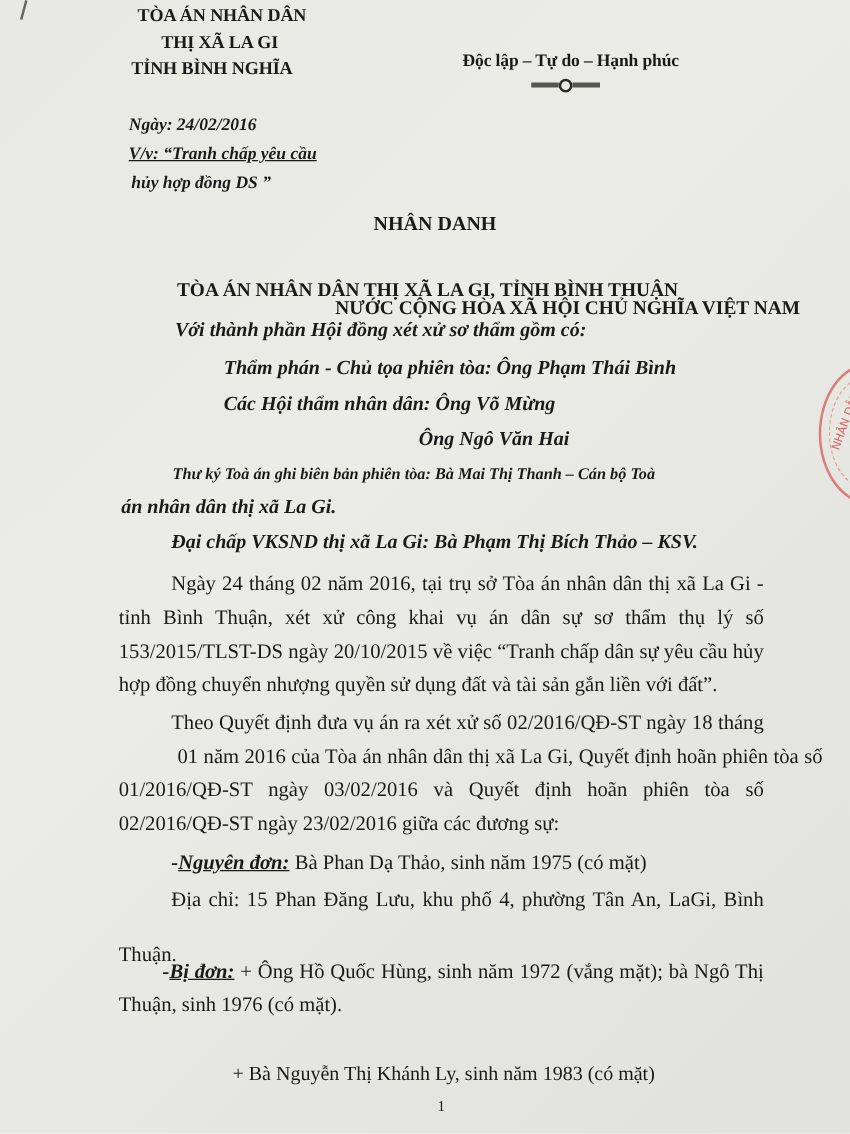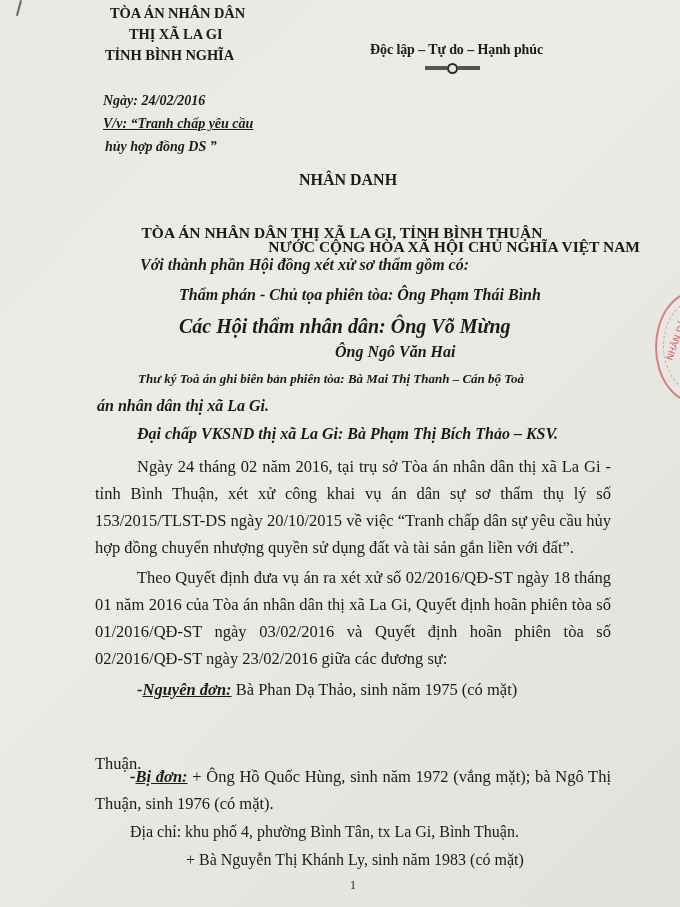--- a/index.html
+++ b/index.html
@@ -131,46 +131,46 @@
     <div class="circ"></div>
     <div class="bar r"></div>
   </div>
 
   <div class="abs title" style="left:0; width:680px; top:171px; text-align:center; padding-left:16px; box-sizing:border-box;">NHÂN DANH</div>
   <div class="abs title" style="left:0; width:640px; top:198px; text-align:right; font-size:15.5px; padding-left:14px; box-sizing:border-box;margin-top:40px;">NƯỚC CỘNG HÒA XÃ HỘI CHỦ NGHĨA VIỆT NAM</div>
   <div class="abs title" style="left:0; width:680px; top:224px; text-align:center; font-size:15.5px; padding-left:4px; box-sizing:border-box;">TÒA ÁN NHÂN DÂN THỊ XÃ LA GI, TỈNH BÌNH THUẬN</div>
 
   <div class="abs bi body-t" style="left:140px; top:256px; font-size:16px;">Với thành phần Hội đồng xét xử sơ thẩm gồm có:</div>
   <div class="abs bi body-t" style="left:179px; top:286px; font-size:16px;">Thẩm phán - Chủ tọa phiên tòa: Ông Phạm Thái Bình</div>
-  <div class="abs bi body-t" style="left:179px; top:315px; font-size:20px;">Các Hội thẩm nhân dân: Ông Võ Mừng</div>
+  <div class="abs bi body-t" style="left:179px; top:315px; font-size:16px;">Các Hội thẩm nhân dân: Ông Võ Mừng</div>
   <div class="abs bi body-t" style="left:335px; top:343px; font-size:16px;">Ông Ngô Văn Hai</div>
   <div class="abs bi body-t" style="left:138px; top:371px; font-size:13px;">Thư ký Toà án ghi biên bản phiên tòa: Bà Mai Thị Thanh  – Cán bộ Toà</div>
   <div class="abs bi body-t" style="left:97px; top:397px; font-size:16px;">án nhân dân thị xã La Gi.</div>
   <div class="abs bi body-t" style="left:137px; top:425px; font-size:16px;">Đại chấp VKSND thị xã La Gi: Bà Phạm Thị Bích Thảo – KSV.</div>
 
   <div class="line just" style="top:457px; left:137px; width:474px;">Ngày 24 tháng 02 năm 2016, tại trụ sở Tòa án nhân dân thị xã La Gi -</div>
   <div class="line just" style="top:484px;">tỉnh Bình Thuận, xét xử công khai vụ án dân sự sơ thẩm thụ lý số</div>
   <div class="line just" style="top:511px;">153/2015/TLST-DS ngày 20/10/2015 về việc “Tranh chấp dân sự yêu cầu hủy</div>
   <div class="line" style="top:538px;">hợp đồng chuyển nhượng quyền sử dụng đất và tài sản gắn liền với đất”.</div>
 
   <div class="line just" style="top:568px; left:137px; width:474px;">Theo Quyết định đưa vụ án ra xét xử số 02/2016/QĐ-ST ngày 18 tháng</div>
-  <div class="line just" style="top:595px;">01 năm 2016 của Tòa án nhân dân thị xã La Gi, Quyết định hoãn phiên tòa số</div>
+  <div class="line just" style="top:595px;margin-left:47px;">01 năm 2016 của Tòa án nhân dân thị xã La Gi, Quyết định hoãn phiên tòa số</div>
   <div class="line just" style="top:622px;">01/2016/QĐ-ST ngày 03/02/2016 và Quyết định hoãn phiên tòa số</div>
   <div class="line" style="top:649px;">02/2016/QĐ-ST ngày 23/02/2016 giữa các đương sự:</div>
 
   <div class="line" style="top:680px; left:137px; width:474px;">
     <span class="bi">-</span><span class="bi ul">Nguyên đơn:</span><span> Bà Phan Dạ Thảo, sinh năm 1975 (có mặt)</span>
   </div>
+  <div class="line just" style="top:710px; left:137px; width:474px;">Địa chỉ: 15 Phan Đăng Lưu, khu phố 4, phường Tân An, LaGi, Bình</div>
   <div class="line" style="top:754px;">Thuận.</div>
 
   <div class="line just" style="top:767px; left:130px; width:481px;">
     <span class="bi">-</span><span class="bi ul">Bị đơn:</span><span> + Ông Hồ Quốc Hùng, sinh năm 1972 (vắng mặt); bà Ngô Thị</span>
   </div>
   <div class="line" style="top:794px;">Thuận, sinh 1976 (có mặt).</div>
-  <div class="line" style="top:823px; left:130px; font-size:16px;">Địa chỉ: khu phố 4, phường Bình Tân, tx La Gi, Bình Thuận.</div>
   <div class="line" style="top:851px; left:186px; font-size:16px;">+ Bà Nguyễn Thị Khánh Ly, sinh năm 1983 (có mặt)</div>
 
   <div class="abs" style="left:350px; top:878px; font-size:12px;">1</div>
 
   <div class="stamp">
     <div class="stamp-inner"></div>
     <div class="stamp-text">NHÂN DÂN</div>
   </div>
 
 </div>

